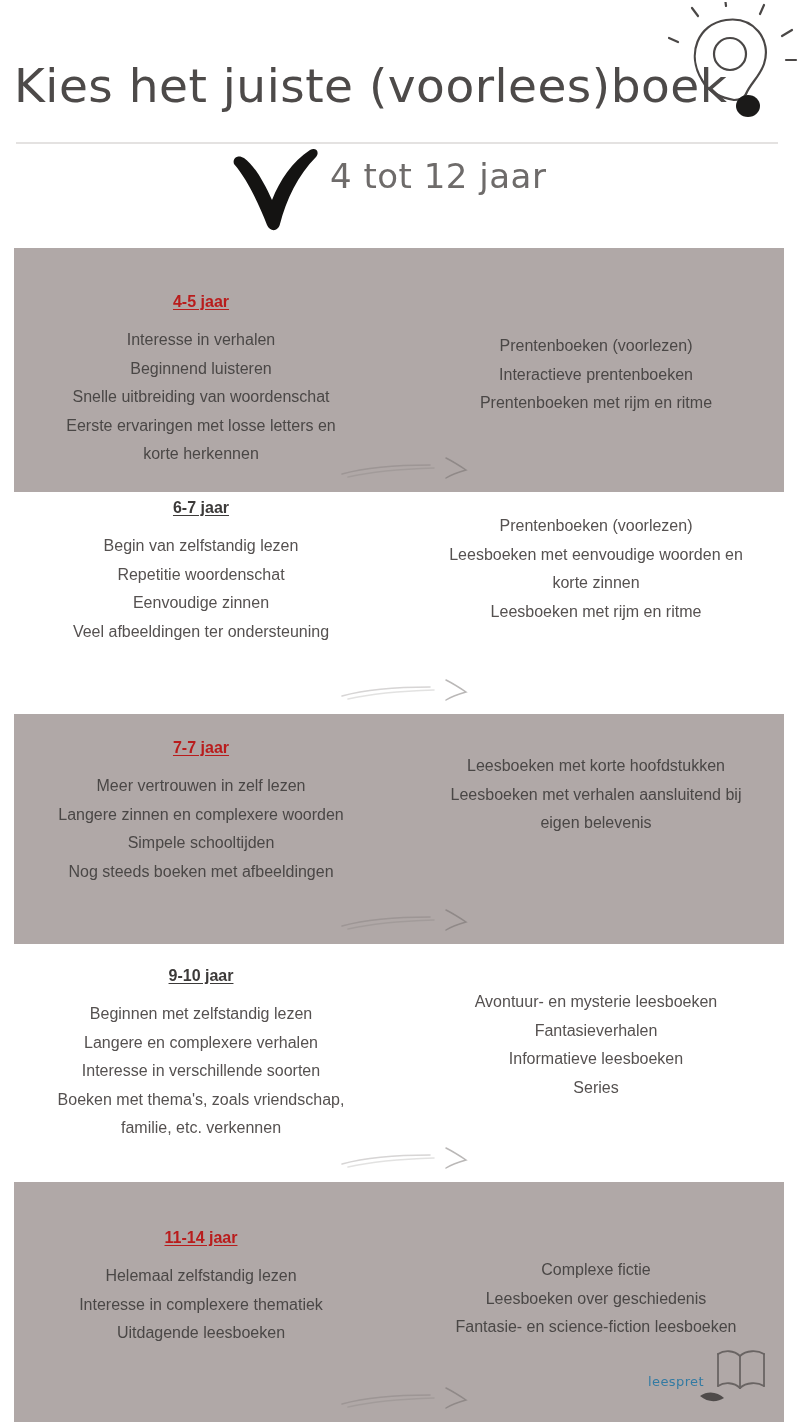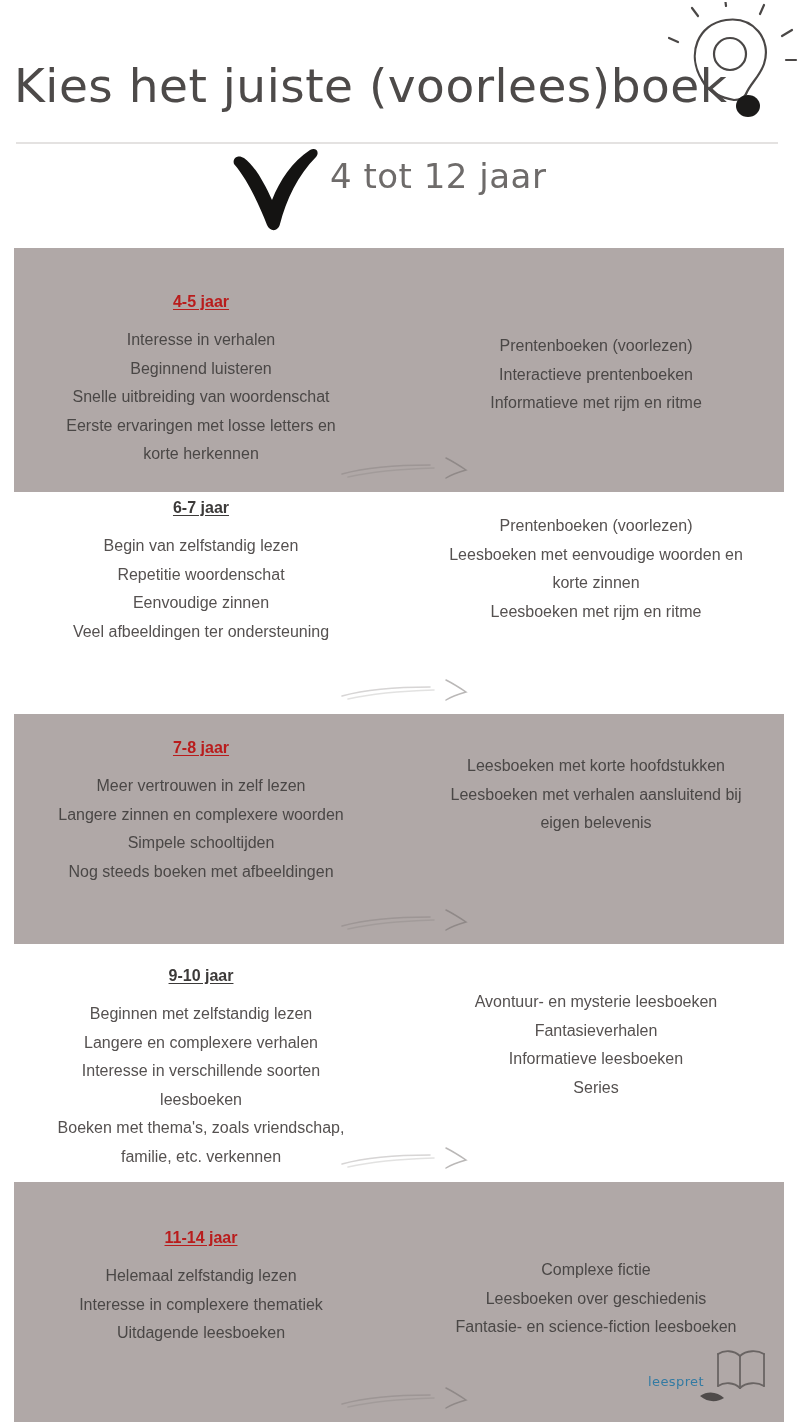--- a/index.html
+++ b/index.html
@@ -221,21 +221,21 @@
             <div class="age-heading">4-5 jaar</div>
             <div class="trait-line">Interesse in verhalen</div>
             <div class="trait-line">Beginnend luisteren</div>
             <div class="trait-line">Snelle uitbreiding van woordenschat</div>
             <div class="trait-line">Eerste ervaringen met losse letters en</div>
             <div class="trait-line">korte herkennen</div>
           </div>
           <div class="col col-right" style="padding-top: 84px;">
             <div class="booktype-line">Prentenboeken (voorlezen)</div>
             <div class="booktype-line">Interactieve prentenboeken</div>
-            <div class="booktype-line">Informatieve met rijm en ritme</div>
+            <div class="booktype-line">Prentenboeken met rijm en ritme</div>
           </div>
           <div class="block-arrow" style="top: 208px;"><svg viewBox="0 0 140 26" width="140" height="26" aria-hidden="true">
     <g fill="none" stroke="#6b6665" stroke-width="1.5" stroke-linecap="round">
       <path d="M4 18 C26 12, 56 9, 92 9" opacity="0.5"></path>
       <path d="M10 21 C32 16, 62 13, 96 12" opacity="0.35"></path>
       <path d="M108 2 C116 6, 122 10, 128 14 C121 16, 114 18, 108 22" opacity="0.85"></path>
     </g>
   </svg></div>
         </div>
       </div>
@@ -261,21 +261,21 @@
       <path d="M10 21 C32 16, 62 13, 96 12" opacity="0.35"></path>
       <path d="M108 2 C116 6, 122 10, 128 14 C121 16, 114 18, 108 22" opacity="0.85"></path>
     </g>
   </svg></div>
         </div>
       </div>
       <div class="block" style="top: 714px; height: 230px;">
         <div class="block-bg"></div>
         <div class="block-inner">
           <div class="col col-left" style="padding-top: 22px;">
-            <div class="age-heading">7-8 jaar</div>
+            <div class="age-heading">7-7 jaar</div>
             <div class="trait-line">Meer vertrouwen in zelf lezen</div>
             <div class="trait-line">Langere zinnen en complexere woorden</div>
             <div class="trait-line">Simpele schooltijden</div>
             <div class="trait-line">Nog steeds boeken met afbeeldingen</div>
           </div>
           <div class="col col-right" style="padding-top: 38px;">
             <div class="booktype-line">Leesboeken met korte hoofdstukken</div>
             <div class="booktype-line">Leesboeken met verhalen aansluitend bij</div>
             <div class="booktype-line">eigen belevenis</div>
           </div>
@@ -289,21 +289,20 @@
         </div>
       </div>
       <div class="block plain" style="top: 944px; height: 238px;">
         <div class="block-bg"></div>
         <div class="block-inner">
           <div class="col col-left" style="padding-top: 20px;">
             <div class="age-heading">9-10 jaar</div>
             <div class="trait-line">Beginnen met zelfstandig lezen</div>
             <div class="trait-line">Langere en complexere verhalen</div>
             <div class="trait-line">Interesse in verschillende soorten</div>
-            <div class="trait-line">leesboeken</div>
             <div class="trait-line">Boeken met thema's, zoals vriendschap,</div>
             <div class="trait-line">familie, etc. verkennen</div>
           </div>
           <div class="col col-right" style="padding-top: 44px;">
             <div class="booktype-line">Avontuur- en mysterie leesboeken</div>
             <div class="booktype-line">Fantasieverhalen</div>
             <div class="booktype-line">Informatieve leesboeken</div>
             <div class="booktype-line">Series</div>
           </div>
           <div class="block-arrow" style="top: 202px;"><svg viewBox="0 0 140 26" width="140" height="26" aria-hidden="true">

